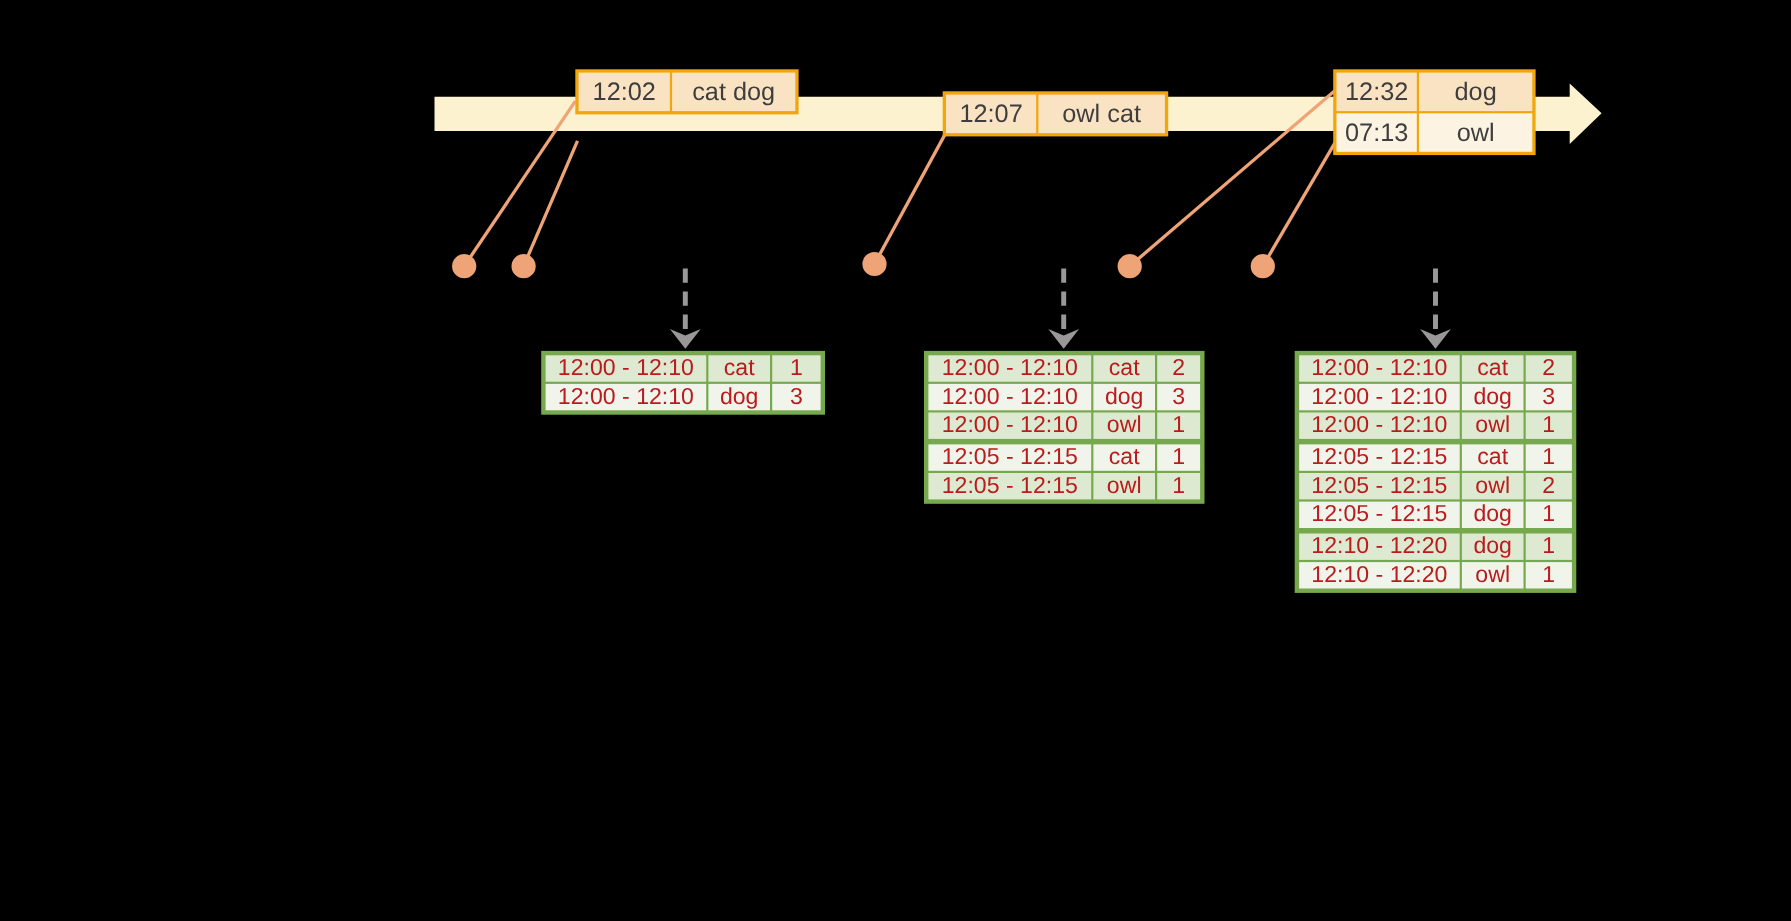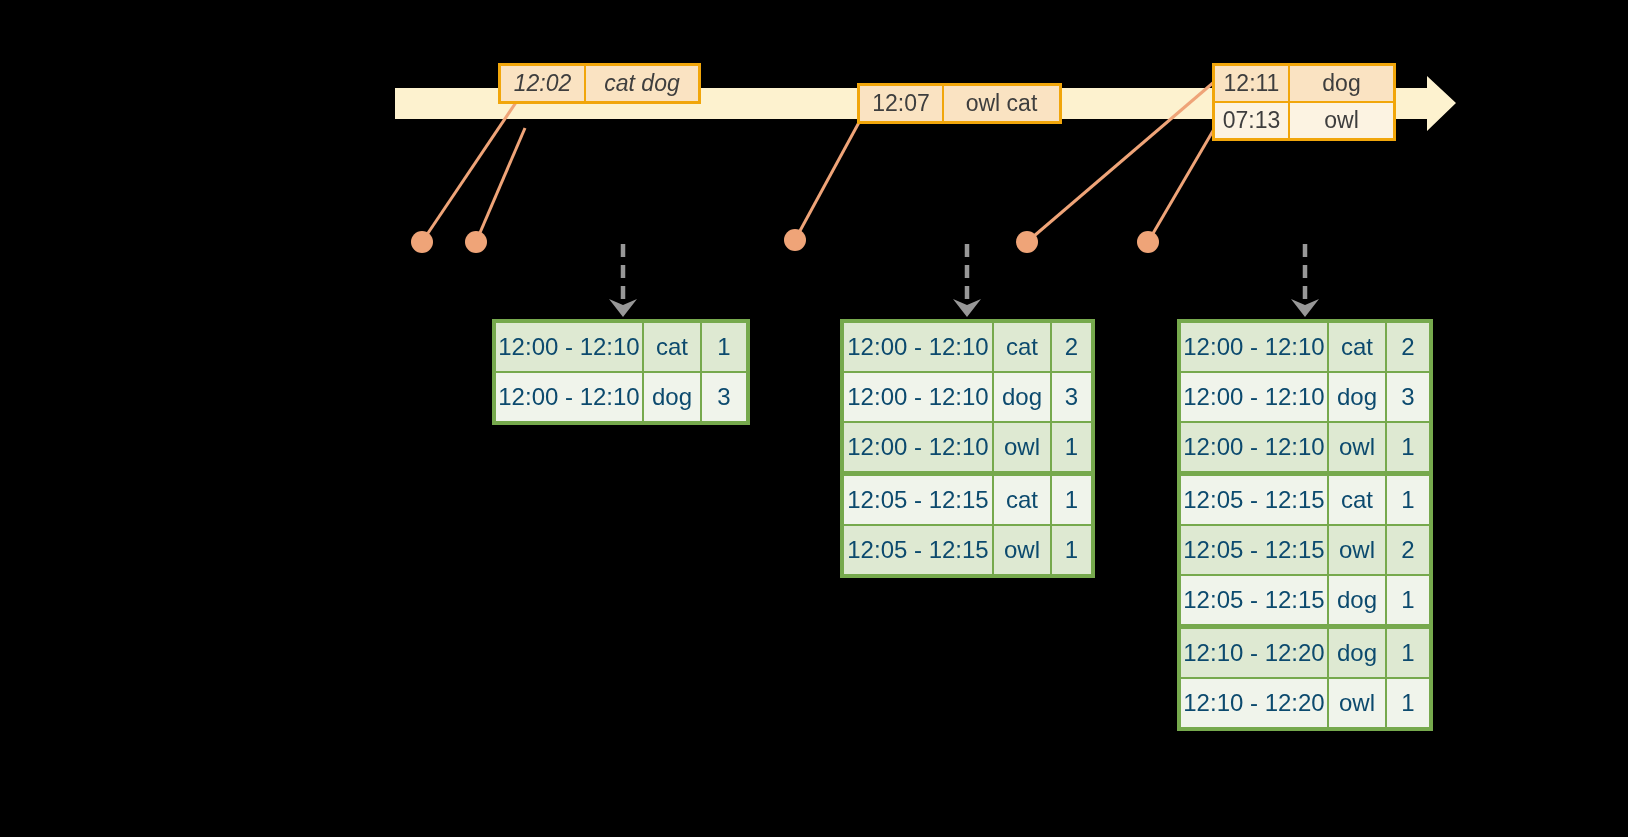--- a/index.html
+++ b/index.html
@@ -59,26 +59,26 @@
     background: #76A94D;
     box-sizing: border-box;
   }
   .rrow {
     display: grid;
     grid-template-columns: var(--c1) var(--c2) var(--c3);
     gap: 2px;
   }
   .rrow.group-start { margin-top: 3px; }
   .rcell {
-    height: 48px;
+    height: 24px;
     display: flex;
     align-items: center;
     justify-content: center;
-    font-size: 24px;
-    color: #0c4a6e;
+    font-size: 21px;
+    color: #b91c1c;
     white-space: nowrap;
   }
   .rrow:nth-child(odd) .rcell { background: #DEE9D2; }
   .rrow:nth-child(even) .rcell { background: #F0F4EB; }
 </style>
 </head>
 <body>
 
 <div class="canvas">
 
@@ -111,37 +111,37 @@
         <line x1="967" y1="244" x2="967" y2="302" stroke="#989898" stroke-width="4.5" stroke-dasharray="13,8"></line>
         <path d="M 953 299 L 967 317 L 981 299 L 967 305 Z" fill="#989898"></path>
       </g>
       <g>
         <line x1="1305" y1="244" x2="1305" y2="302" stroke="#989898" stroke-width="4.5" stroke-dasharray="13,8"></line>
         <path d="M 1291 299 L 1305 317 L 1319 299 L 1305 305 Z" fill="#989898"></path>
       </g>
     </g>
   </svg>
 
-  <div class="ebox" style="left:498px; top:63px;font-style:italic; --c1:83px; --c2:112px;">
+  <div class="ebox" style="left:523px; top:63px; --c1:83px; --c2:112px;">
       <div class="erow">
         <div class="ecell">12:02</div>
         <div class="ecell">cat dog</div>
       </div>
     </div>
 
   <div class="ebox" style="left:857px; top:83px; --c1:82px; --c2:115px;">
       <div class="erow">
         <div class="ecell">12:07</div>
         <div class="ecell">owl cat</div>
       </div>
     </div>
 
   <div class="ebox" style="left:1212px; top:63px; --c1:73px; --c2:103px;">
       <div class="erow">
-        <div class="ecell">12:11</div>
+        <div class="ecell">12:32</div>
         <div class="ecell">dog</div>
       </div>
       <div class="erow">
         <div class="ecell">07:13</div>
         <div class="ecell">owl</div>
       </div>
     </div>
 
   <div class="rtable" style="left:492px; top:319px; --c1:146px; --c2:56px; --c3:44px;">
       <div class="rrow">

